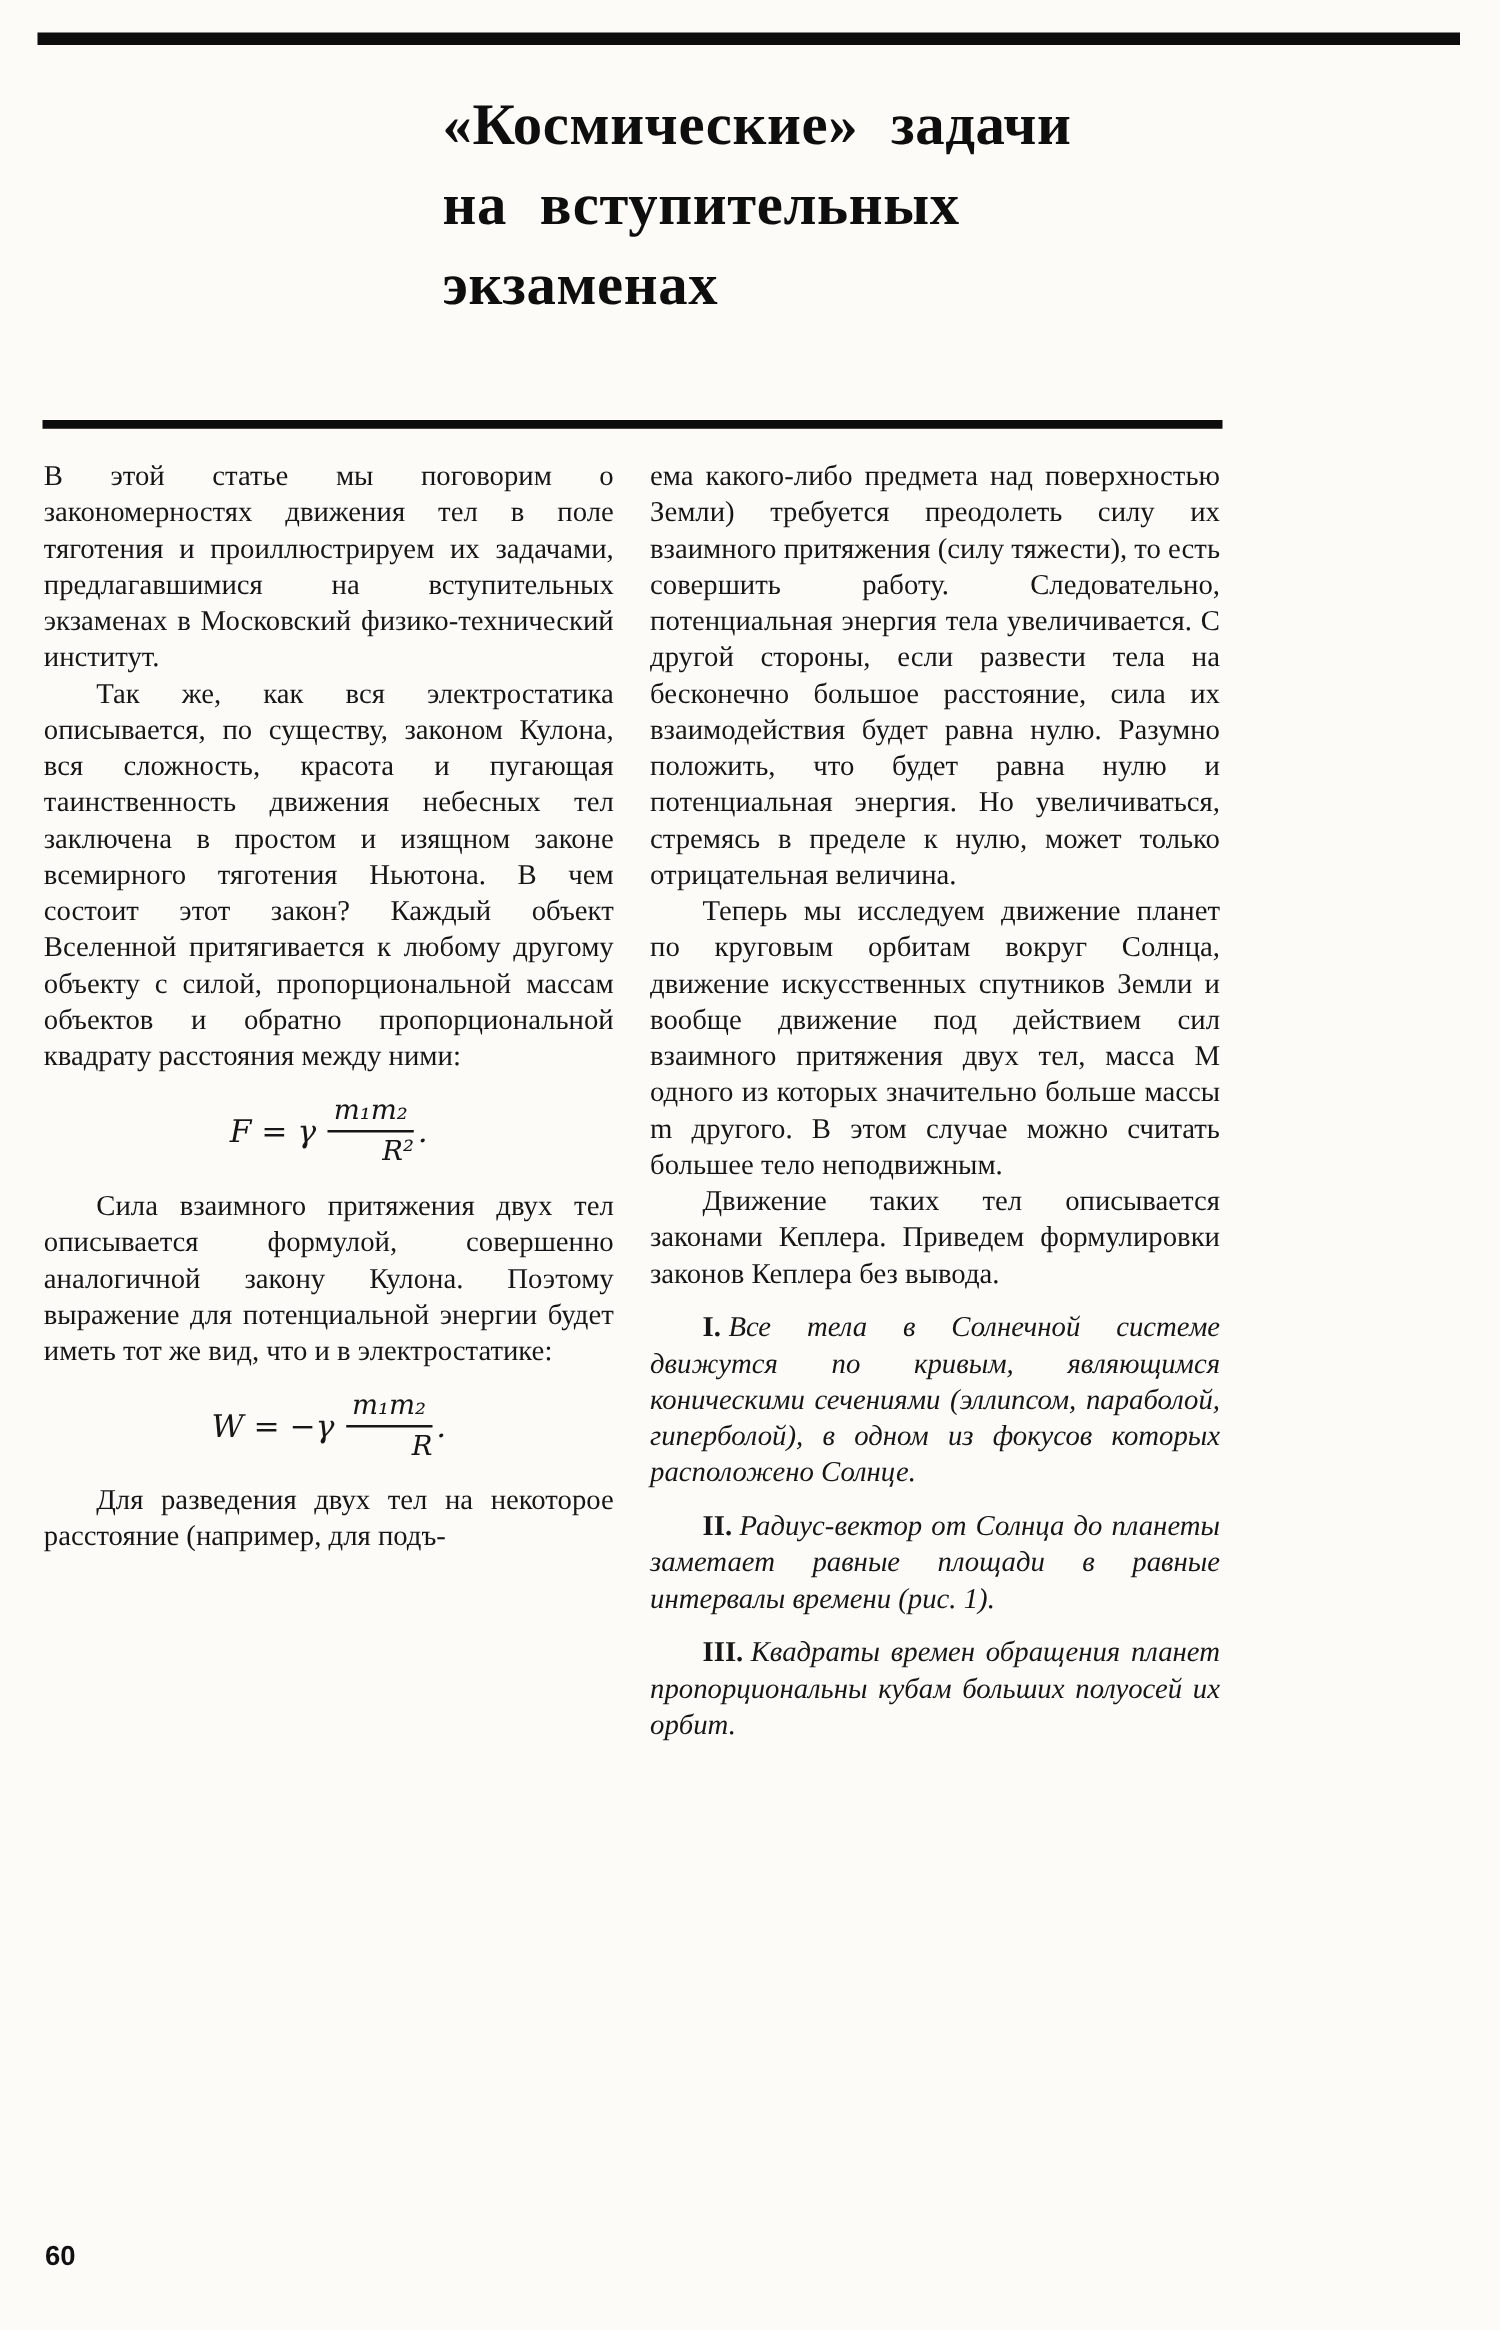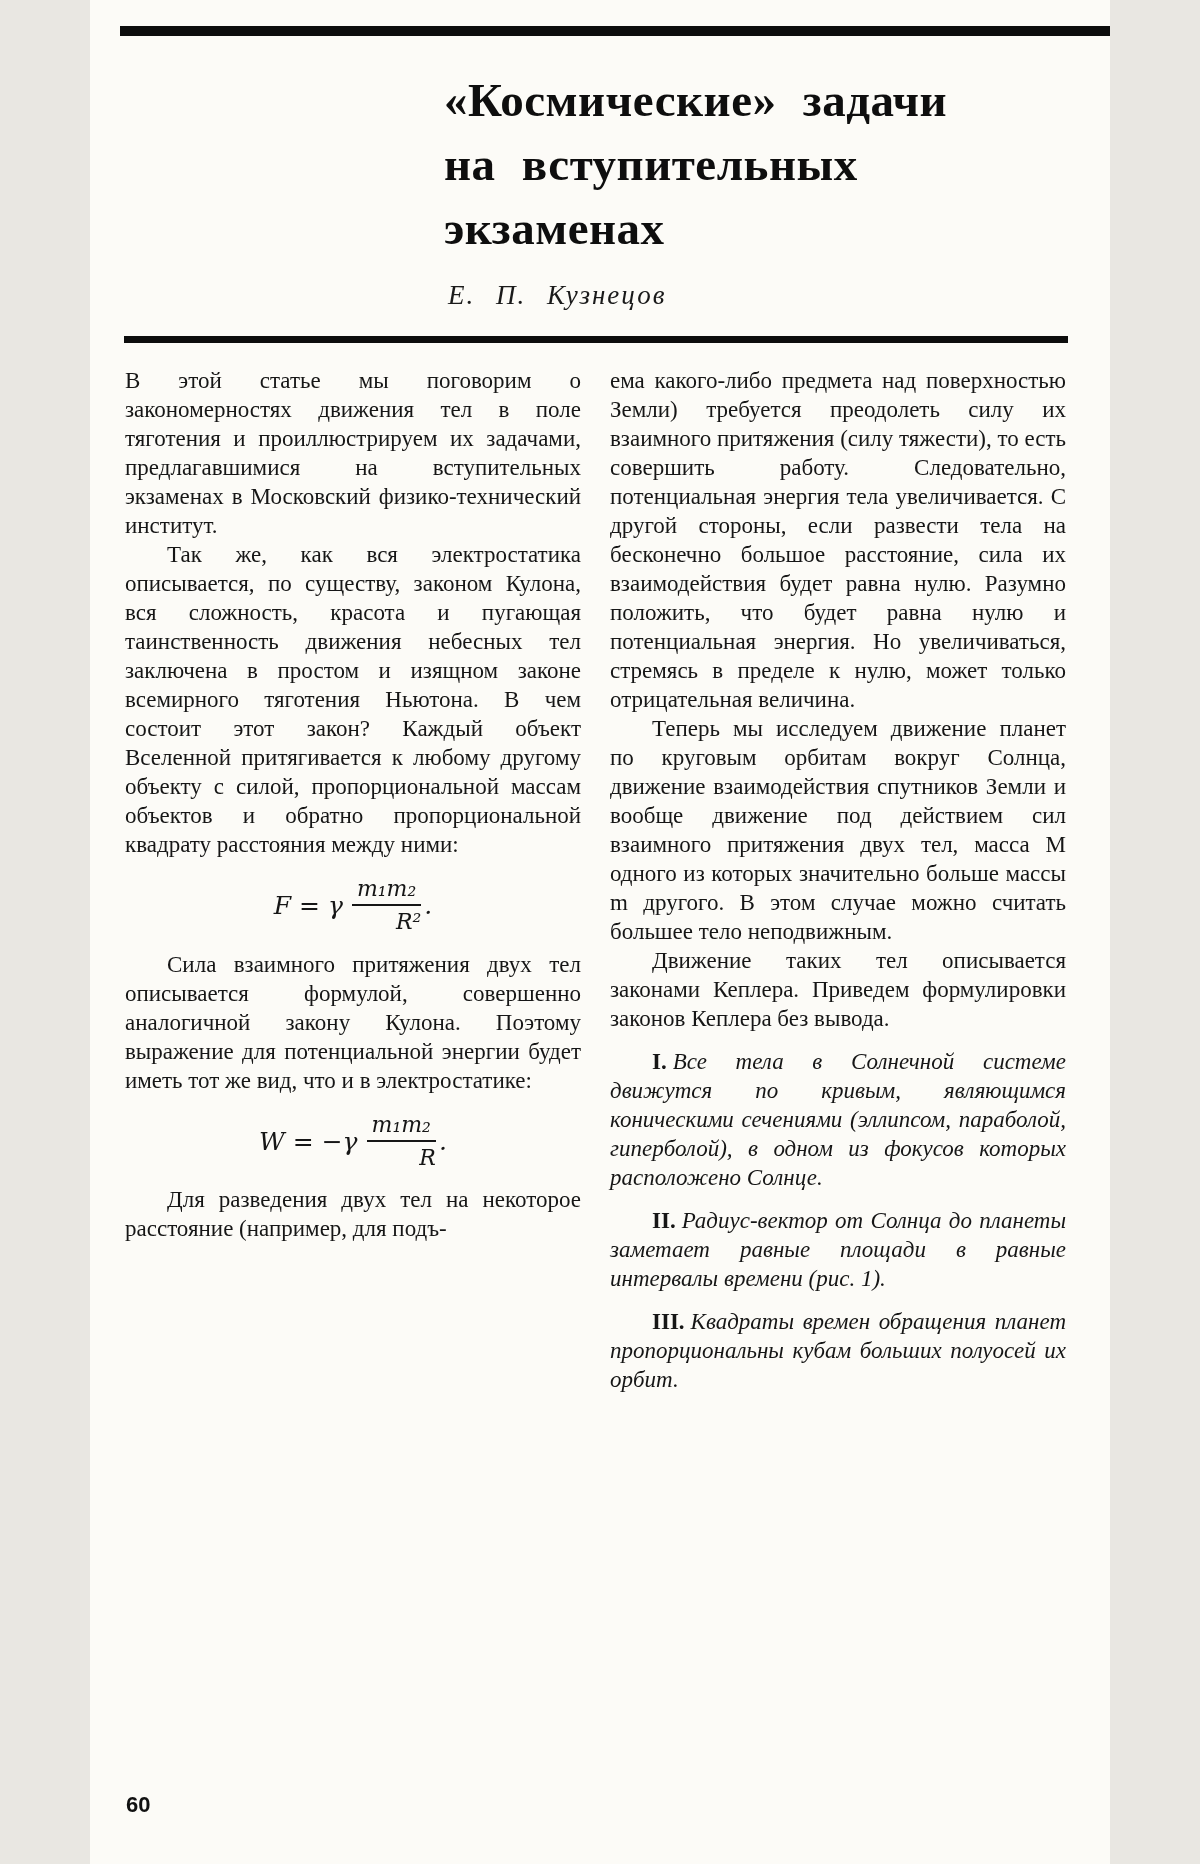--- a/index.html
+++ b/index.html
@@ -1,19 +1,19 @@
 <!DOCTYPE html>
 <html><head>
 <meta charset="utf-8">
 <style>
   * { margin:0; padding:0; box-sizing:border-box; }
   html, body { background:#e9e7e2; }
   .page {
     position:relative;
-    width:1020px;
+    width:1200px;
     height:1864px;
     margin:0 auto;
     background:#fcfbf7;
     color:#161616;
     font-family:"Liberation Serif","DejaVu Serif",serif;
     overflow:hidden;
   }
   .rule-top {
     position:absolute; left:30px; top:26px;
     width:1138px; height:10px; background:#0d0d0d;
@@ -67,21 +67,20 @@
 <div class="page">
 
   <div class="rule-top"></div>
 
   <header class="title-block">
     <h1 class="title">
       <span class="title-line">«Космические» задачи</span>
       <span class="title-line">на вступительных</span>
       <span class="title-line">экзаменах</span>
     </h1>
-    <div class="author">Е. П. Кузнецов</div>
   </header>
 
   <div class="rule-mid"></div>
 
   <section class="col col-left">
     <p class="body-p noindent">В этой статье мы поговорим о закономерностях движения тел в поле тяготения и проиллюстрируем их задачами, предлагавшимися на вступительных экзаменах в Московский физико-технический институт.</p>
     <p class="body-p">Так же, как вся электростатика описывается, по существу, законом Кулона, вся сложность, красота и пугающая таинственность движения небесных тел заключена в простом и изящном законе всемирного тяготения Ньютона. В чем состоит этот закон? Каждый объект Вселенной притягивается к любому другому объекту с силой, пропорциональной массам объектов и обратно пропорциональной квадрату расстояния между ними:</p>
 
     <div class="formula">
       <span class="f-lhs">F = γ</span><span class="frac"><span class="num">m₁m₂</span><span class="den">R²</span></span><span class="f-suffix">.</span>
@@ -91,21 +90,21 @@
 
     <div class="formula">
       <span class="f-lhs">W = −γ</span><span class="frac"><span class="num">m₁m₂</span><span class="den">R</span></span><span class="f-suffix">.</span>
     </div>
 
     <p class="body-p">Для разведения двух тел на некоторое расстояние (например, для подъ-</p>
   </section>
 
   <section class="col col-right">
     <p class="body-p noindent">ема какого-либо предмета над поверхностью Земли) требуется преодолеть силу их взаимного притяжения (силу тяжести), то есть совершить работу. Следовательно, потенциальная энергия тела увеличивается. С другой стороны, если развести тела на бесконечно большое расстояние, сила их взаимодействия будет равна нулю. Разумно положить, что будет равна нулю и потенциальная энергия. Но увеличиваться, стремясь в пределе к нулю, может только отрицательная величина.</p>
-    <p class="body-p">Теперь мы исследуем движение планет по круговым орбитам вокруг Солнца, движение взаимодействия спутников Земли и вообще движение под действием сил взаимного притяжения двух тел, масса М одного из которых значительно больше массы m другого. В этом случае можно считать большее тело неподвижным.</p>
+    <p class="body-p">Теперь мы исследуем движение планет по круговым орбитам вокруг Солнца, движение искусственных спутников Земли и вообще движение под действием сил взаимного притяжения двух тел, масса М одного из которых значительно больше массы m другого. В этом случае можно считать большее тело неподвижным.</p>
     <p class="body-p">Движение таких тел описывается законами Кеплера. Приведем формулировки законов Кеплера без вывода.</p>
 
     <p class="law">
       <span class="law-num">I.</span><span>Все тела в Солнечной системе движутся по кривым, являющимся коническими сечениями (эллипсом, параболой, гиперболой), в одном из фокусов которых расположено Солнце.</span>
     </p>
     <p class="law">
       <span class="law-num">II.</span><span>Радиус-вектор от Солнца до планеты заметает равные площади в равные интервалы времени (рис. 1).</span>
     </p>
     <p class="law">
       <span class="law-num">III.</span><span>Квадраты времен обращения планет пропорциональны кубам больших полуосей их орбит.</span>

